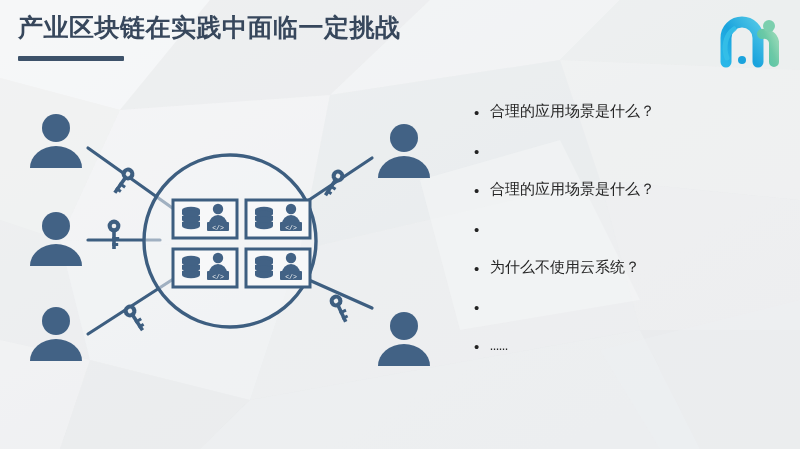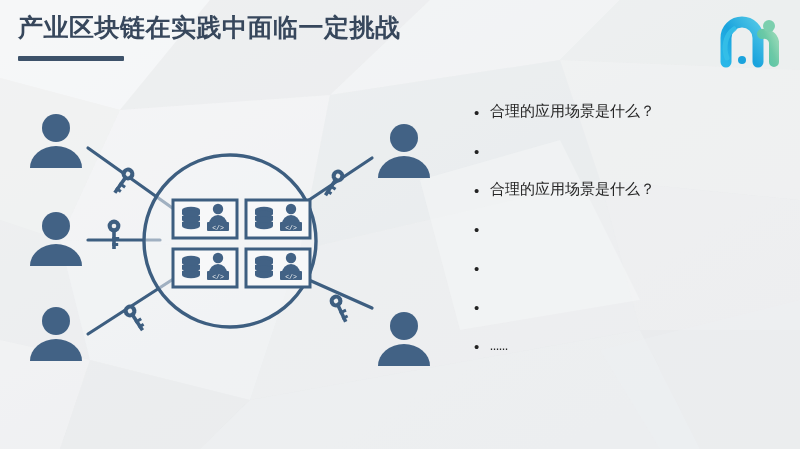--- a/index.html
+++ b/index.html
@@ -244,20 +244,21 @@
     </div>
     <div class="bullet-row">
       <span class="bullet-dot">•</span>
       <span class="bullet-text">合理的应用场景是什么？</span>
     </div>
     <div class="bullet-row">
       <span class="bullet-dot">•</span>
     </div>
     <div class="bullet-row">
       <span class="bullet-dot">•</span>
+      <span class="bullet-text">为什么不使用云系统？</span>
     </div>
     <div class="bullet-row">
       <span class="bullet-dot">•</span>
     </div>
     <div class="bullet-row">
       <span class="bullet-dot">•</span>
       <span class="bullet-text">……</span>
     </div>
   </div>
 

